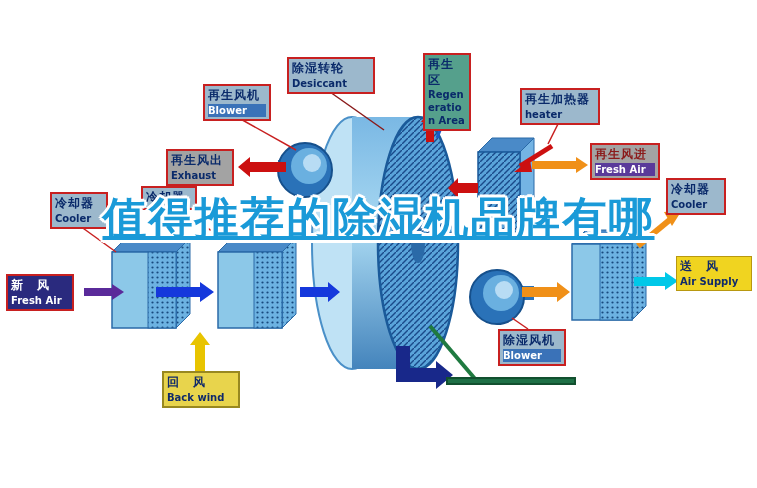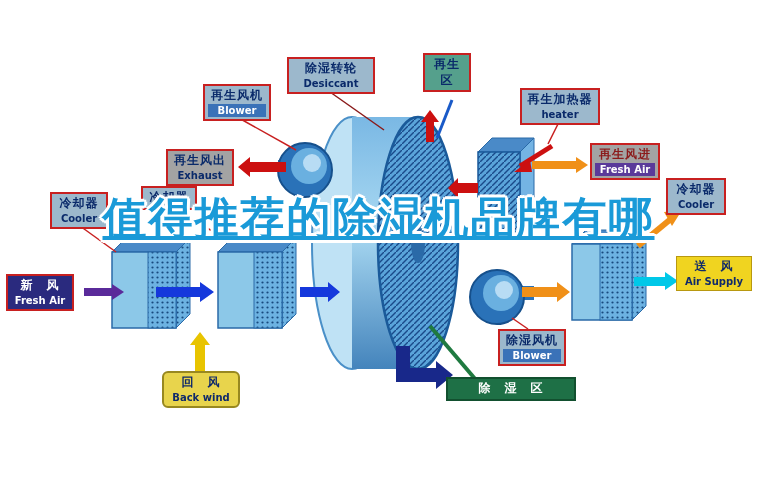--- a/index.html
+++ b/index.html
@@ -1,20 +1,20 @@
 <!DOCTYPE html>
 <html><head>
 <meta charset="utf-8">
 <style>
   html,body{margin:0;padding:0;background:#fff;}
   .stage{position:relative;width:757px;height:488px;background:#ffffff;overflow:hidden;
          font-family:"DejaVu Sans",sans-serif;}
   svg.diagram{position:absolute;left:0;top:0;z-index:1;}
   .label{position:absolute;z-index:2;border:2px solid #c82020;background:#9cb8cc;color:#0a2a6a;
-         font-weight:bold;text-align:center;font-size:11px;line-height:1.3;padding:2px 3px;
+         font-weight:bold;text-align:left;font-size:11px;line-height:1.3;padding:2px 3px;
          box-sizing:border-box;}
   .label .zh{display:block;font-size:12px;letter-spacing:1px;}
   .label .en{display:block;font-size:10px;letter-spacing:0;}
   .label.teal{background:#55a08c;}
   .label.tan{background:#a3a3a3;}
   .label.navy{background:#2a2a7e;color:#ffffff;}
   .label.yellow{background:#f0d420;border:1px solid #b89810;color:#102a6a;}
   .label.yellow2{background:#e8d44c;border-color:#988820;color:#102a6a;}
   .label.green{background:#1e7046;border-color:#12502f;color:#ffffff;}
   .band-blue{background:#3a72b8;color:#ffffff;display:block;}
@@ -122,20 +122,21 @@
     </g>
   </svg>
 
   <div class="label" style="left:287px;top:57px;width:88px;">
     <span class="zh">除湿转轮</span>
     <span class="en">Desiccant</span>
   </div>
 
   <div class="label teal" style="left:423px;top:53px;width:48px;">
     <span class="zh">再生区</span>
+    <span class="en break">Regeneration Area</span>
   </div>
 
   <div class="label" style="left:203px;top:84px;width:68px;">
     <span class="zh">再生风机</span>
     <span class="en band-blue">Blower</span>
   </div>
 
   <div class="label" style="left:520px;top:88px;width:80px;">
     <span class="zh">再生加热器</span>
     <span class="en">heater</span>
@@ -168,31 +169,30 @@
   <div class="label navy" style="left:6px;top:274px;width:68px;">
     <span class="zh">新　风</span>
     <span class="en">Fresh Air</span>
   </div>
 
   <div class="label yellow" style="left:676px;top:256px;width:76px;">
     <span class="zh">送　风</span>
     <span class="en">Air Supply</span>
   </div>
 
-  <div class="label yellow2" style="left:162px;top:371px;width:78px;border-radius:6px;">
+  <div class="label yellow2" style="left:162px;top:371px;width:78px;">
     <span class="zh">回　风</span>
     <span class="en">Back wind</span>
   </div>
 
   <div class="label" style="left:498px;top:329px;width:68px;">
     <span class="zh">除湿风机</span>
     <span class="en band-blue">Blower</span>
   </div>
 
   <div class="label green" style="left:446px;top:377px;width:130px;">
-    <span class="zh">除　湿　区</span>
   </div>
 
   <div class="title">
     <div>值得推荐的除湿机品牌有哪</div>
   </div>
 
 </div>
 
 </body></html>

